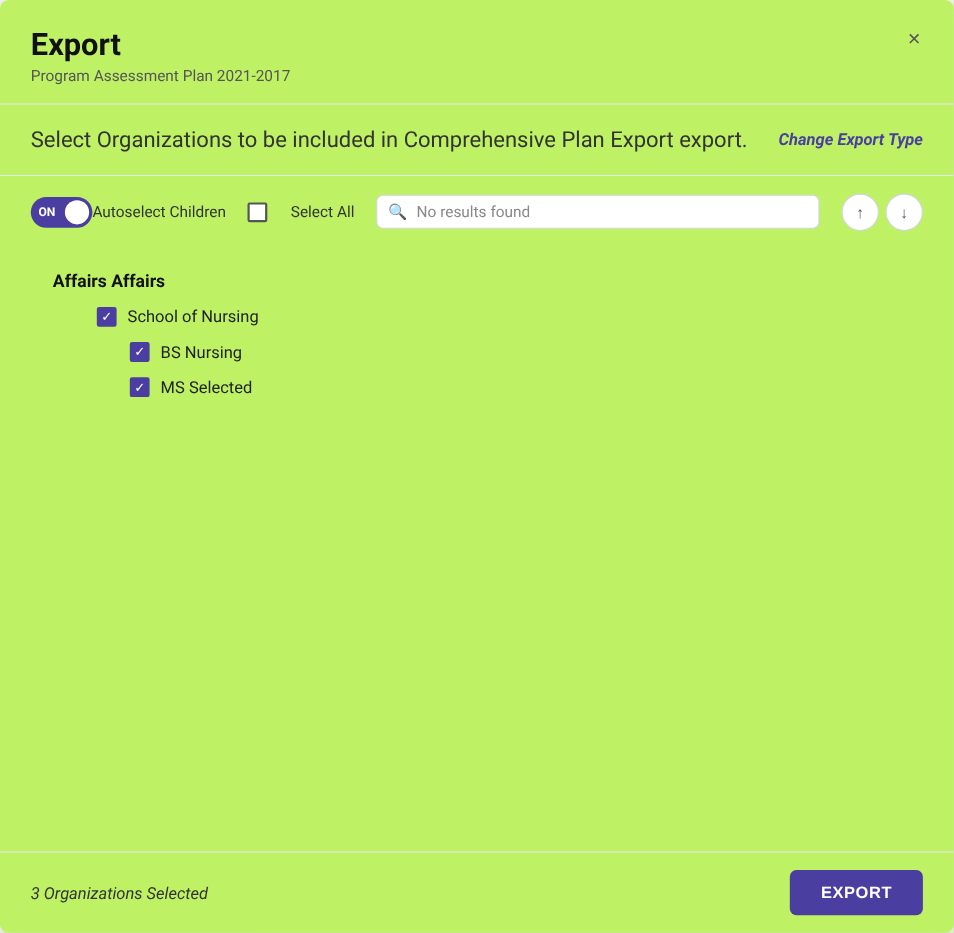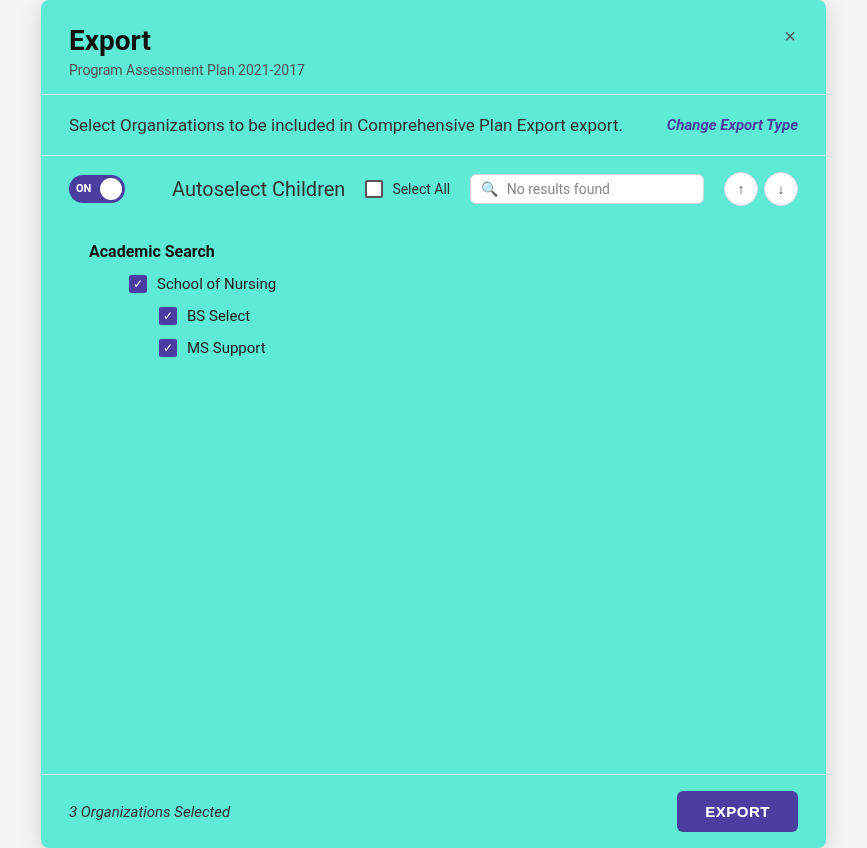--- a/index.html
+++ b/index.html
@@ -5,22 +5,22 @@
     * { box-sizing: border-box; margin: 0; padding: 0; }
     body {
       font-family: -apple-system, BlinkMacSystemFont, 'Segoe UI', Roboto, sans-serif;
       background: #f5f5f5;
       display: flex;
       align-items: center;
       justify-content: center;
       min-height: 100vh;
     }
     .modal {
-      background: #5eead4;
-      width: 785px;
+      background: #bef264;
+      width: 867px;
       min-height: 848px;
       border-radius: 8px;
       box-shadow: 0 4px 24px rgba(0,0,0,0.15);
       display: flex;
       flex-direction: column;
       position: relative;
     }
     .modal-header {
       padding: 24px 28px 16px 28px;
       border-bottom: 1px solid #e5e7eb;
@@ -53,42 +53,41 @@
       border-radius: 4px;
     }
     .description-bar {
       padding: 20px 28px;
       border-bottom: 1px solid #e5e7eb;
       display: flex;
       align-items: center;
       justify-content: space-between;
     }
     .description-text {
-      font-size: 17px;
+      font-size: 20px;
       color: #333;
     }
     .change-export-link {
       font-size: 15px;
       font-weight: 700;
       color: #4a3fa0;
       cursor: pointer;
       white-space: nowrap;
       text-decoration: none;
       font-style: italic;
     }
     .toolbar {
       padding: 16px 28px;
       display: flex;
       align-items: center;
       gap: 20px;
     }
     .toggle-wrapper {
       display: flex;
       align-items: center;
-      gap: 10px;
     }
     .toggle {
       display: flex;
       align-items: center;
       background: #4a3fa0;
       border-radius: 20px;
       width: 56px;
       height: 28px;
       padding: 3px;
       cursor: pointer;
@@ -103,28 +102,27 @@
     }
     .toggle-circle {
       position: absolute;
       right: 3px;
       width: 22px;
       height: 22px;
       background: #fff;
       border-radius: 50%;
     }
     .autoselect-label {
-      font-size: 20px;
+      font-size: 14px;
       color: #333;
-      margin-left: 37px;
     }
     .select-all-wrapper {
       display: flex;
       align-items: center;
-      gap: 9px;
+      gap: 21px;
       cursor: pointer;
     }
     .checkbox-empty {
       width: 18px;
       height: 18px;
       border: 2px solid #555;
       border-radius: 2px;
       background: #fff;
       flex-shrink: 0;
     }
@@ -283,35 +281,35 @@
       <span class="no-results">No results found</span>
     </div>
 
     <div class="nav-buttons">
       <button class="nav-btn">↑</button>
       <button class="nav-btn">↓</button>
     </div>
   </div>
 
   <div class="content-area">
-    <div class="sub-group-title">Academic Search</div>
+    <div class="sub-group-title">Affairs Affairs</div>
 
     <div class="org-item level-1">
       <div class="checkbox-checked">✓</div>
       <span class="org-name">School of Nursing</span>
     </div>
 
     <div class="org-item level-2">
       <div class="checkbox-checked">✓</div>
-      <span class="org-name">BS Select</span>
+      <span class="org-name">BS Nursing</span>
     </div>
 
     <div class="org-item level-2">
       <div class="checkbox-checked">✓</div>
-      <span class="org-name">MS Support</span>
+      <span class="org-name">MS Selected</span>
     </div>
   </div>
 
   <div class="footer">
     <span class="selected-count">3 Organizations Selected</span>
     <button class="export-btn">EXPORT</button>
   </div>
 
 </div>
 

